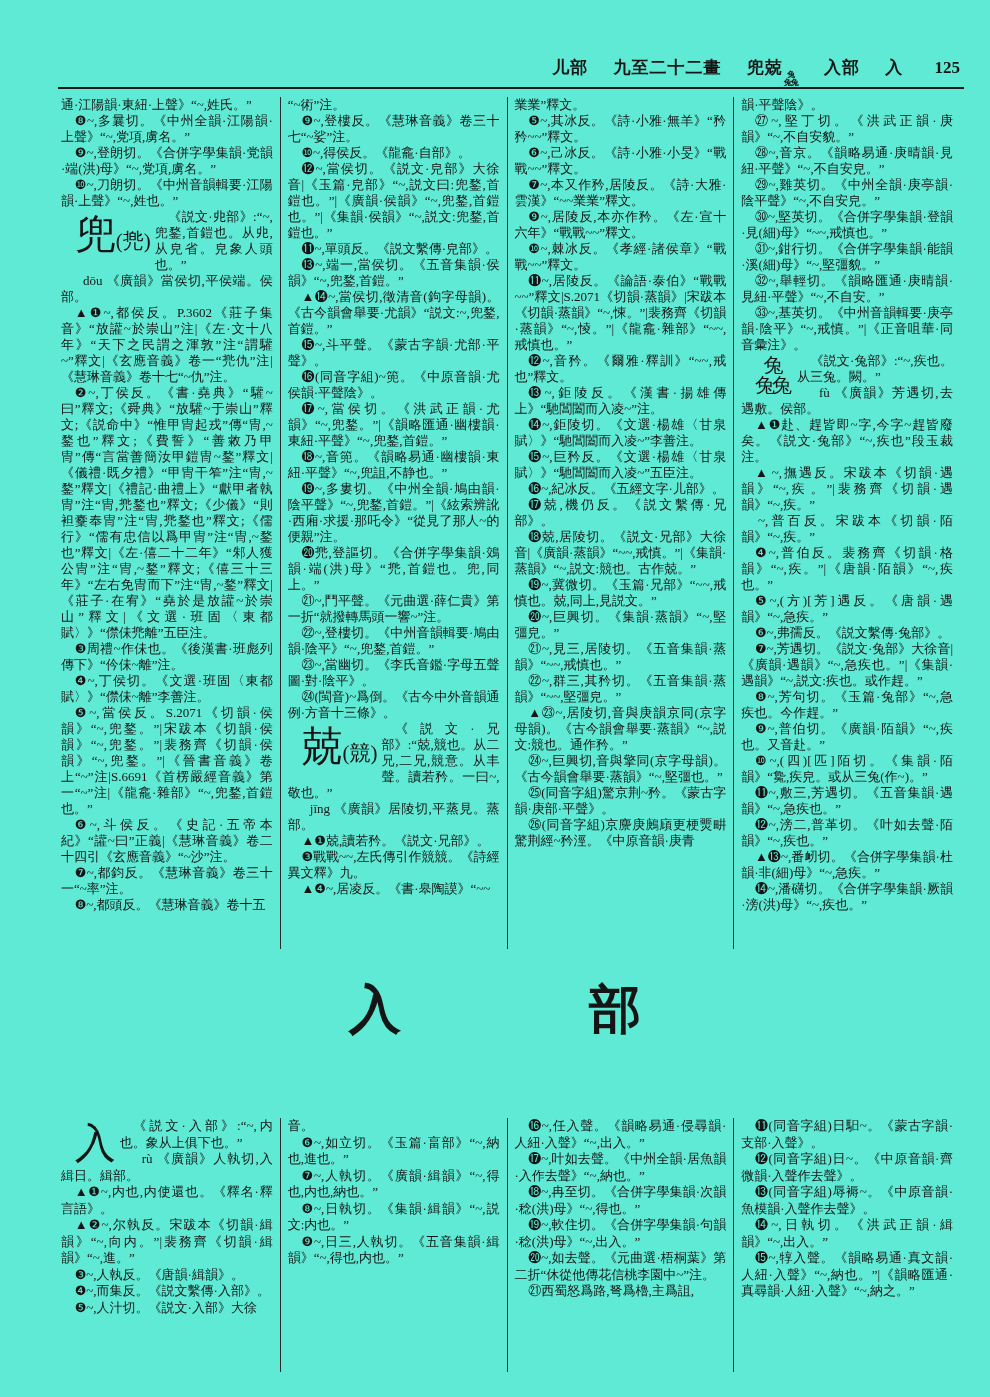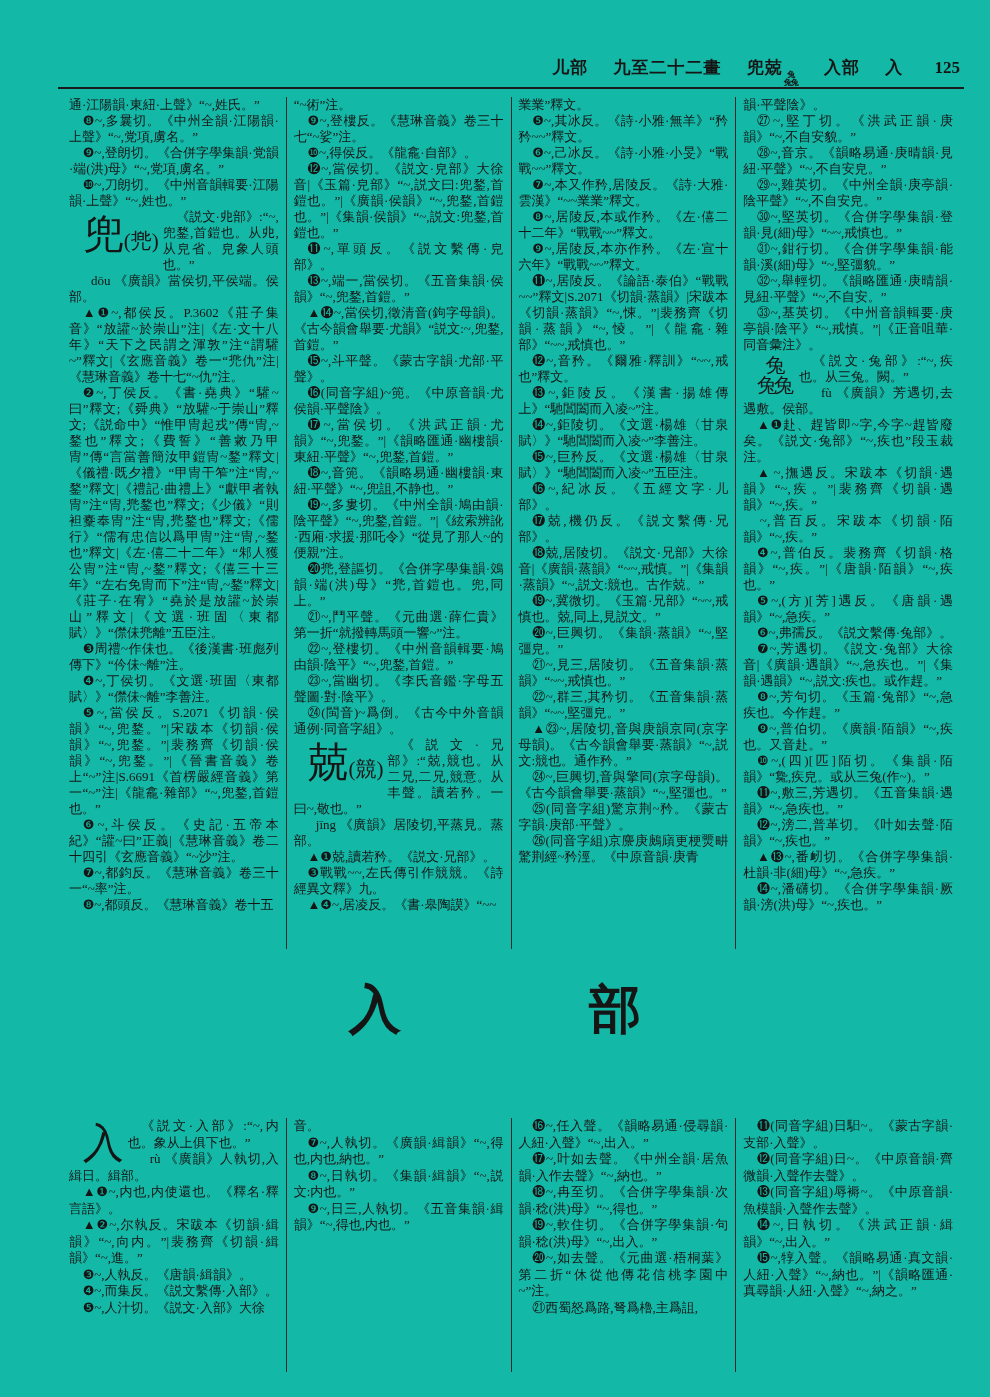--- a/index.html
+++ b/index.html
@@ -1,23 +1,23 @@
 <!DOCTYPE html>
 <html><head>
 <meta charset="utf-8">
 <style>
   html,body{margin:0;padding:0;background:#e9e7e2;}
-  .page{position:relative;width:990px;height:1397px;margin:0 auto;background:#14b8a6;color:#151515;
+  .page{position:relative;width:990px;height:1397px;margin:0 auto;background:#5eead4;color:#151515;
         font-family:"Liberation Serif","DejaVu Serif",serif;overflow:hidden;}
   .hdr{position:absolute;top:56px;left:62px;right:30px;text-align:right;font-weight:bold;
        font-size:17px;letter-spacing:1px;white-space:nowrap;}
   .hdr .seg{margin-left:20px;}
   .hdr .pgnum{margin-left:26px;letter-spacing:0;}
   .hrule{position:absolute;top:87px;left:58px;right:26px;border-top:2px solid #1b1b1b;}
-  .section{position:absolute;left:62px;right:30px;display:flex;}
+  .section{position:absolute;left:54px;right:30px;display:flex;}
   .top-section{top:97px;height:852px;}
   .bottom-section{top:1118px;height:254px;}
   .col{flex:1 1 25%;padding:0 7px;overflow:hidden;text-align:justify;font-size:13px;line-height:16px;}
   .col + .col{border-left:1px solid #2a2a2a;}
   .bottom-section .col{line-height:16.5px;}
   .col p{margin:0;text-indent:1.05em;}
   .col p.cont{text-indent:0;}
   .col p.py{text-indent:1.7em;}
   .hwrap{text-indent:0;overflow:visible;}
   .hw{float:left;font-size:41px;line-height:44px;margin:3px 4px 0 0;font-family:"Liberation Serif","DejaVu Serif",serif;}
@@ -75,34 +75,34 @@
         <p class="">▲⓮~,當侯切,徵清音(鉤字母韻)。《古今韻會舉要·尤韻》“説文:~,兜鍪,首鎧。”</p>
         <p class="">⓯~,斗平聲。《蒙古字韻·尤部·平聲》。</p>
         <p class="">⓰(同音字組)~篼。《中原音韻·尤侯韻·平聲陰》。</p>
         <p class="">⓱~,當侯切。《洪武正韻·尤韻》“~,兜鍪。”|《韻略匯通·幽樓韻·東紐·平聲》“~,兜鍪,首鎧。”</p>
         <p class="">⓲~,音篼。《韻略易通·幽樓韻·東紐·平聲》“~,兜詛,不静也。”</p>
         <p class="">⓳~,多婁切。《中州全韻·鳩由韻·陰平聲》“~,兜鍪,首鎧。”|《絃索辨訛·西廂·求援·那吒令》“從見了那人~的便親”注。</p>
         <p class="">⓴兠,登謳切。《合併字學集韻·鵁韻·端(洪)母》“兠,首鎧也。兜,同上。”</p>
         <p class="">㉑~,鬥平聲。《元曲選·薛仁貴》第一折“就撥轉馬頭一響~”注。</p>
         <p class="">㉒~,登樓切。《中州音韻輯要·鳩由韻·陰平》“~,兜鍪,首鎧。”</p>
         <p class="">㉓~,當幽切。《李氏音鑑·字母五聲圖·對·陰平》。</p>
-        <p class="">㉔(閩音)~爲倒。《古今中外音韻通例·同音字組》。</p>
+        <p class="">㉔(閩音)~爲倒。《古今中外音韻通例·方音十三條》。</p>
         <p class="hwrap"><span class="hw">兢<span class="hwv">(競)</span></span><span>《説文·兄部》:“兢,競也。从二兄,二兄,競意。从丰聲。讀若矜。一曰~,敬也。”</span></p>
         <p class="py">jīng 《廣韻》居陵切,平蒸見。蒸部。</p>
         <p class="">▲❶兢,讀若矜。《説文·兄部》。</p>
         <p class="">❸戰戰~~,左氏傳引作競競。《詩經異文釋》九。</p>
         <p class="">▲❹~,居凌反。《書·皋陶謨》“~~</p>
       </div>
     <div class="col">
         <p class="cont">業業”釋文。</p>
         <p class="">❺~,其冰反。《詩·小雅·無羊》“矜矜~~”釋文。</p>
         <p class="">❻~,己冰反。《詩·小雅·小旻》“戰戰~~”釋文。</p>
         <p class="">❼~,本又作矜,居陵反。《詩·大雅·雲漢》“~~業業”釋文。</p>
-        <p class="">❽~,居陵反,本或作矜。《左·僖二十二年》“戰戰~~”釋文。</p>
         <p class="">❾~,居陵反,本亦作矜。《左·宣十六年》“戰戰~~”釋文。</p>
+        <p class="">❿~,棘冰反。《孝經·諸侯章》“戰戰~~”釋文。</p>
         <p class="">⓫~,居陵反。《論語·泰伯》“戰戰~~”釋文|S.2071《切韻·蒸韻》|宋跋本《切韻·蒸韻》“~,悚。”|裴務齊《切韻·蒸韻》“~,㥄。”|《龍龕·雜部》“~~,戒慎也。”</p>
         <p class="">⓬~,音矜。《爾雅·釋訓》“~~,戒也”釋文。</p>
         <p class="">⓭~,鉅陵反。《漢書·揚雄傳上》“馳閶闔而入凌~”注。</p>
         <p class="">⓮~,鉅陵切。《文選·楊雄〈甘泉賦〉》“馳閶闔而入凌~”李善注。</p>
         <p class="">⓯~,巨矜反。《文選·楊雄〈甘泉賦〉》“馳閶闔而入凌~”五臣注。</p>
         <p class="">⓰~,紀冰反。《五經文字·儿部》。</p>
         <p class="">⓱兢,機仍反。《説文繫傳·兄部》。</p>
         <p class="">⓲兢,居陵切。《説文·兄部》大徐音|《廣韻·蒸韻》“~~,戒慎。”|《集韻·蒸韻》“~,説文:競也。古作兢。”</p>
         <p class="">⓳~,冀微切。《玉篇·兄部》“~~,戒慎也。兢,同上,見説文。”</p>
         <p class="">⓴~,巨興切。《集韻·蒸韻》“~,堅彊皃。”</p>
@@ -154,20 +154,21 @@
         <p class="hwrap"><span class="hw">入</span><span>《説文·入部》:“~,内也。象从上俱下也。”</span></p>
         <p class="py">rù 《廣韻》人執切,入緝日。緝部。</p>
         <p class="">▲❶~,内也,内使還也。《釋名·釋言語》。</p>
         <p class="">▲❷~,尔執反。宋跋本《切韻·緝韻》“~,向内。”|裴務齊《切韻·緝韻》“~,進。”</p>
         <p class="">❸~,人執反。《唐韻·緝韻》。</p>
         <p class="">❹~,而集反。《説文繫傳·入部》。</p>
         <p class="">❺~,人汁切。《説文·入部》大徐</p>
       </div>
     <div class="col">
         <p class="cont">音。</p>
+        <p class="">❻~,如立切。《玉篇·畗部》“~,納也,進也。”</p>
         <p class="">❼~,人執切。《廣韻·緝韻》“~,得也,内也,納也。”</p>
         <p class="">❽~,日執切。《集韻·緝韻》“~,説文:内也。”</p>
         <p class="">❾~,日三,人執切。《五音集韻·緝韻》“~,得也,内也。”</p>
       </div>
     <div class="col">
         <p class="">⓰~,任入聲。《韻略易通·侵尋韻·人紐·入聲》“~,出入。”</p>
         <p class="">⓱~,叶如去聲。《中州全韻·居魚韻·入作去聲》“~,納也。”</p>
         <p class="">⓲~,冉至切。《合併字學集韻·次韻·稔(洪)母》“~,得也。”</p>
         <p class="">⓳~,軟住切。《合併字學集韻·句韻·稔(洪)母》“~,出入。”</p>
         <p class="">⓴~,如去聲。《元曲選·梧桐葉》第二折“休從他傳花信桃李園中~”注。</p>

